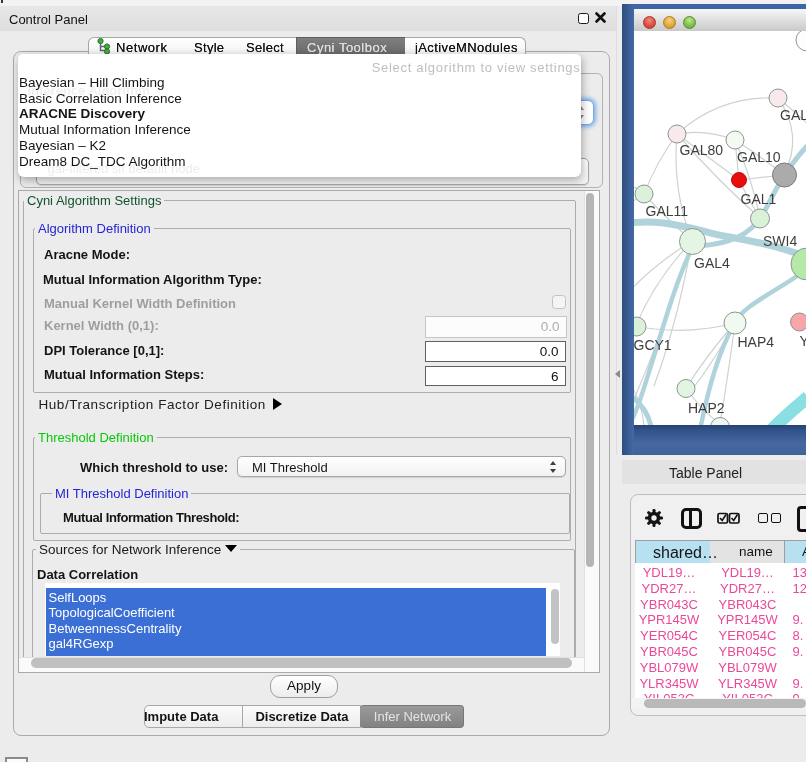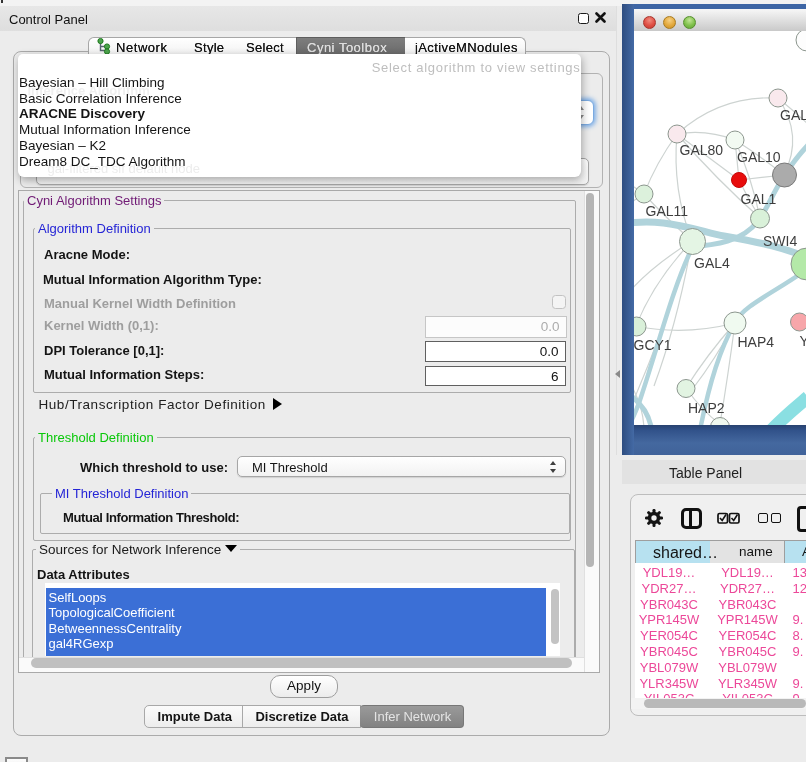--- a/index.html
+++ b/index.html
@@ -55,21 +55,21 @@
 
 <div class="abs" style="left:20px;top:73px;width:581px;height:113px;border:1px solid #B2B2B2;border-radius:6px;"></div>
 <div class="abs combo" style="left:36px;top:158px;width:551px;height:25px;"></div>
 <div class="abs" style="left:572px;top:100px;width:20px;height:23px;border-radius:6px;background:#fff;border:1.5px solid #7BAAE0;box-shadow:0 0 4px 2px rgba(100,160,230,0.8);"></div>
 <div class="abs" style="left:578px;top:106px;width:0;height:0;border:3.5px solid transparent;border-bottom:4.5px solid #8A8A8A;border-top:none;"></div>
 <div class="abs" style="left:578px;top:115px;width:0;height:0;border:3.5px solid transparent;border-top:4.5px solid #8A8A8A;border-bottom:none;"></div>
 
 <div class="abs" style="left:18px;top:190px;width:580px;height:481px;border:1px solid #A9A9A9;background:#ECECEC;overflow:hidden;" id="scrollarea">
 
   <div class="abs fs" style="left:3.5px;top:8.5px;width:551px;height:600px;"></div>
-  <div class="leg" style="left:5px;top:2px;color:#701a75;">Cyni Algorithm Settings</div>
+  <div class="leg" style="left:5px;top:2px;color:#14532d;">Cyni Algorithm Settings</div>
 
   <div class="abs fs" style="left:13.5px;top:36.5px;width:536.5px;height:163px;"></div>
   <div class="leg" style="left:16px;top:29.5px;color:#2525D6;">Algorithm Definition</div>
   <div class="abs lbl b" style="left:25px;top:55.5px;">Aracne Mode:</div>
   <div class="abs lbl b" style="left:24px;top:80.5px;">Mutual Information Algorithm Type:</div>
   <div class="abs lbl b" style="left:25px;top:104.5px;color:#9E9E9E;">Manual Kernel Width Definition</div>
   <div class="abs" style="left:532.5px;top:103.5px;width:12px;height:12px;border:1px solid #C2C2C2;border-radius:3.5px;background:#F4F4F4;"></div>
   <div class="abs lbl b" style="left:25px;top:127px;color:#9E9E9E;">Kernel Width (0,1):</div>
   <div class="abs inp" style="left:405.5px;top:124.5px;width:134px;height:18px;border:1px solid #C6C6C6;background:#FCFCFC;color:#ACACAC;padding:2px 6px 0 0;">0.0</div>
   <div class="abs lbl b" style="left:25px;top:151.5px;">DPI Tolerance [0,1]:</div>
@@ -87,41 +87,41 @@
     <div class="abs lbl" style="left:14px;top:2.5px;">MI Threshold</div>
       <div class="ar"></div>
   </div>
 
   <div class="abs fs" style="left:20.5px;top:301.5px;width:528.5px;height:39px;"></div>
   <div class="leg" style="left:33px;top:295px;color:#2525D6;">MI Threshold Definition</div>
   <div class="abs lbl b" style="left:44px;top:318.5px;letter-spacing:-0.4px;">Mutual Information Threshold:</div>
 
   <div class="abs fs" style="left:13px;top:357.5px;width:541px;height:240px;"></div>
   <div class="leg" style="left:17px;top:351px;font-size:13.5px;color:#1A1A1A;">Sources for Network Inference <span style="display:inline-block;vertical-align:2px;width:0;height:0;border:6.5px solid transparent;border-top:7.5px solid #000;border-bottom:none;"></span></div>
-  <div class="abs lbl b" style="left:18px;top:375.5px;">Data Attributes</div>
+  <div class="abs lbl b" style="left:18px;top:375.5px;">Data Correlation</div>
   <div class="abs" style="left:25.5px;top:392px;width:515px;height:73px;background:#fff;"></div>
   <div class="abs" style="left:27px;top:397px;width:500px;height:68px;background:#3B6FD6;"></div>
   <div class="abs lbl" style="left:29.5px;top:398.5px;color:#fff;">SelfLoops</div>
   <div class="abs lbl" style="left:29.5px;top:414px;color:#fff;">TopologicalCoefficient</div>
   <div class="abs lbl" style="left:29.5px;top:429.5px;color:#fff;">BetweennessCentrality</div>
   <div class="abs lbl" style="left:29.5px;top:445px;color:#fff;">gal4RGexp</div>
   <div class="abs" style="left:531.5px;top:398px;width:8px;height:54.5px;border-radius:4px;background:#C3C3C3;"></div>
 
   <div class="abs" style="left:564.5px;top:0;width:15.5px;height:481px;background:#FAFAFA;border-left:1px solid #E0E0E0;"></div>
   <div class="abs" style="left:566.5px;top:1.5px;width:8.5px;height:374.5px;border-radius:4.5px;background:#B5B5B5;"></div>
   <div class="abs" style="left:0;top:465.5px;width:565px;height:15.5px;background:#FAFAFA;border-top:1px solid #E0E0E0;"></div>
   <div class="abs" style="left:12px;top:467px;width:541px;height:10px;border-radius:5px;background:#C0C0C0;"></div>
 </div>
 
 <div class="abs" style="left:270px;top:675px;width:66px;height:19px;border:1px solid #9E9E9E;border-radius:10px;background:linear-gradient(#FFFFFF,#ECECEC);text-align:center;font-size:13.5px;color:#111;padding-top:1.5px;">Apply</div>
 <div class="abs" style="left:144px;top:705px;width:321px;height:21px;">
   <div class="abs" style="left:0;top:0;width:98px;height:21px;background:linear-gradient(#FBFBFB,#EDEDED);border:1px solid #A8A8A8;border-radius:5px 0 0 5px;"></div>
   <div class="abs" style="left:98px;top:0;width:117px;height:21px;background:linear-gradient(#FBFBFB,#EDEDED);border:1px solid #A8A8A8;"></div>
   <div class="abs" style="left:216px;top:0;width:103px;height:21px;background:linear-gradient(#9A9A9A,#828282);border:1px solid #777;border-left:none;border-radius:4px;"></div>
-  <div class="abs lbl b" style="left:0;top:3.5px;width:88px;text-align:right;">Impute Data</div>
+  <div class="abs lbl b" style="left:0;top:3.5px;width:88px;text-align:left;">Impute Data</div>
   <div class="abs lbl b" style="left:99px;top:3.5px;width:118px;text-align:center;">Discretize Data</div>
   <div class="abs lbl b" style="left:217px;top:3.5px;width:103px;text-align:center;color:#E4E4E4;font-weight:normal;">Infer Network</div>
 </div>
 
 <div class="abs" style="left:5px;top:757px;width:19px;height:12px;border:2px solid #8A8A8A;background:linear-gradient(#FDFDFD,#E8E8E8);"></div>
 
 <div class="abs" style="left:615px;top:370px;width:0;height:0;border:4px solid transparent;border-right:5px solid #8A8A8A;border-left:none;"></div>
 
 <div class="abs" style="left:17.5px;top:53.5px;width:563px;height:123px;background:#FFFFFF;border-radius:5px 5px 6px 6px;box-shadow:1px 3px 8px rgba(0,0,0,0.32);z-index:5;">
   <div class="abs" style="left:0;top:6px;width:563px;text-align:right;font-size:13px;letter-spacing:0.7px;color:#BEBEBE;">Select algorithm to view settings</div>

